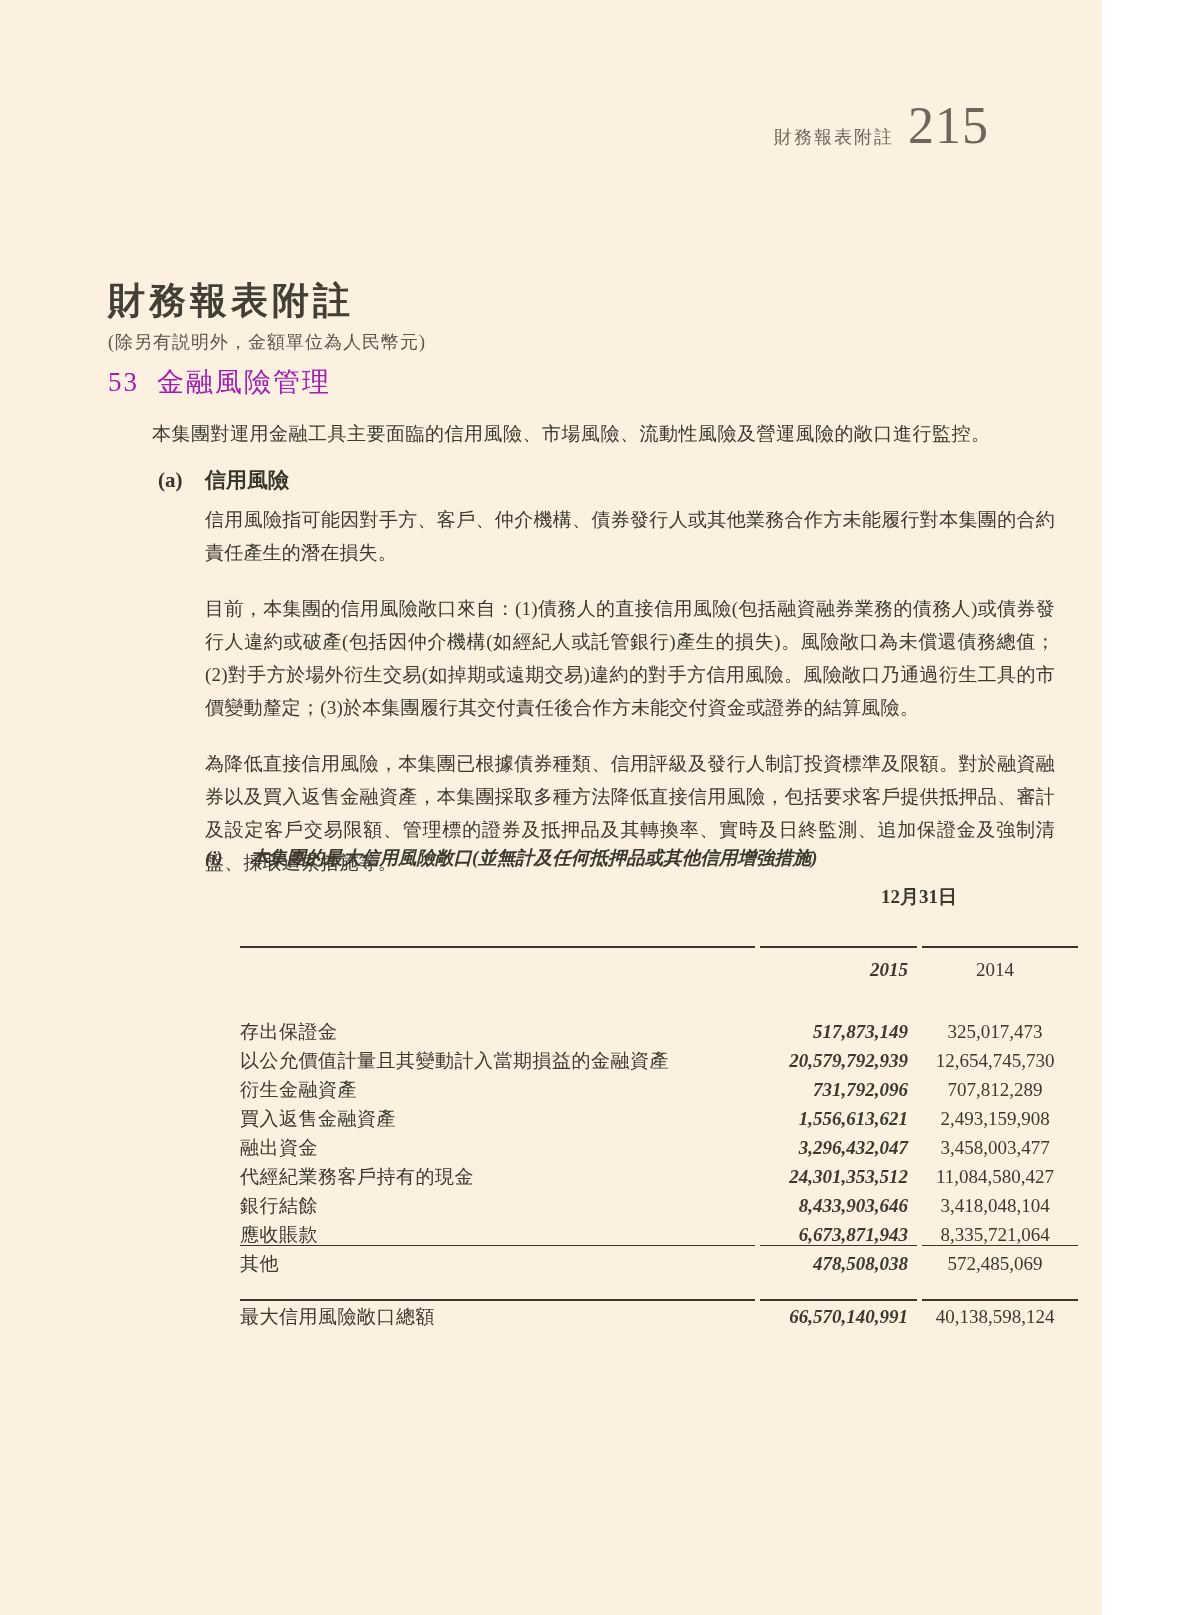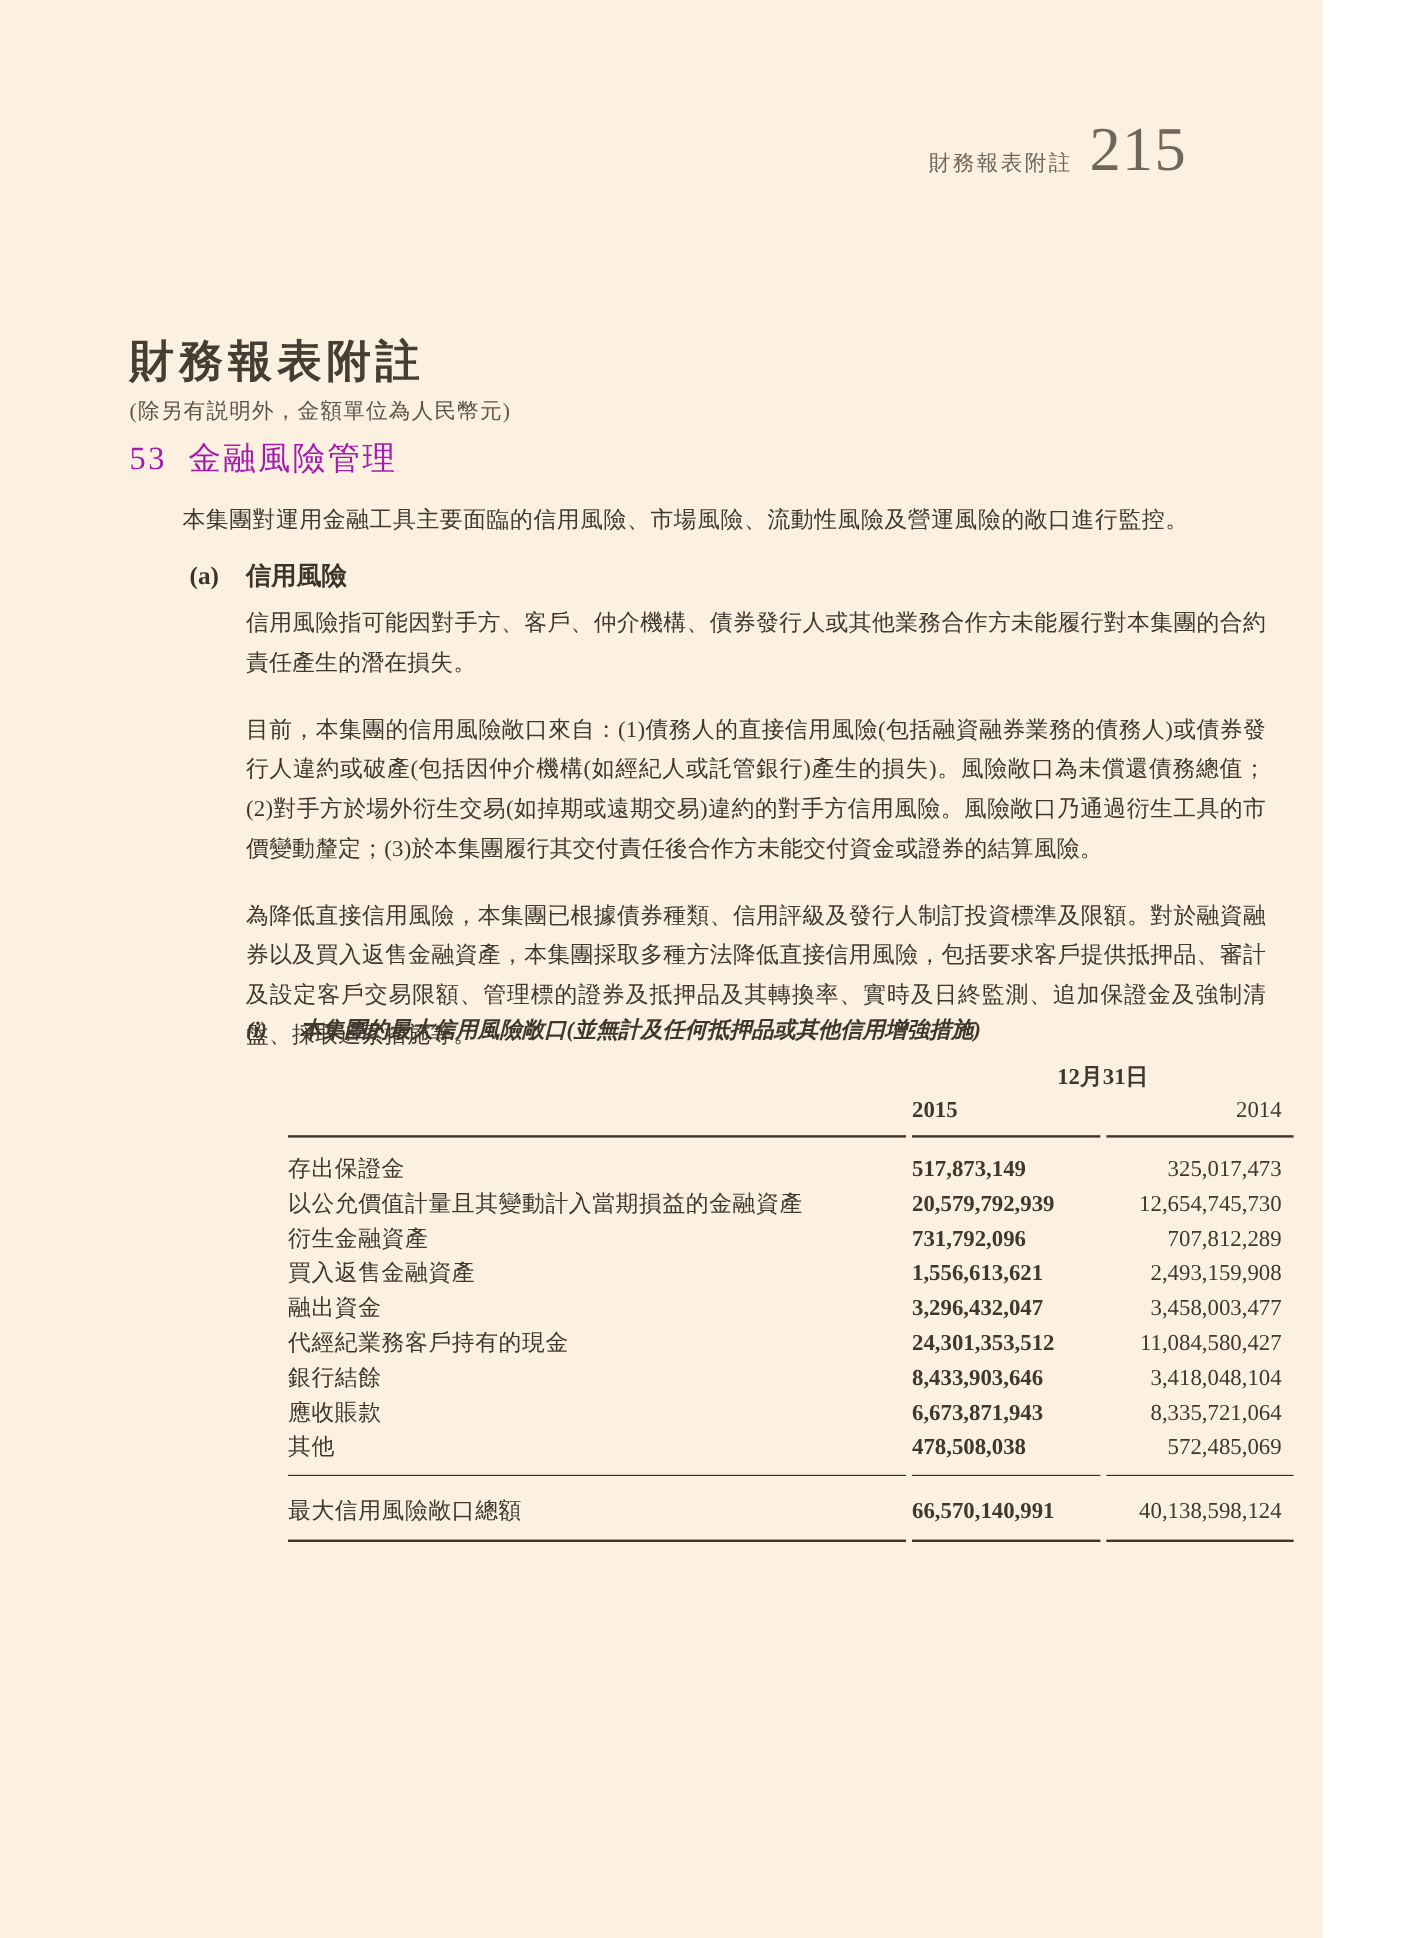--- a/index.html
+++ b/index.html
@@ -65,32 +65,32 @@
   .item-caption .item-label{display:inline-block;width:45px;font-style:italic;}
 
   
   .fin-table{
     position:absolute;left:240px;top:884px;width:838px;
     font-size:19px;
   }
   .t-row{display:flex;align-items:baseline;}
   .t-label{width:515px;flex:none;letter-spacing:0.5px;}
   .t-gap{width:5px;flex:none;}
-  .t-col15{width:157px;flex:none;text-align:left;padding-right:9px;box-sizing:border-box;}
-  .t-col14{width:156px;flex:none;text-align:right;padding-right:10px;box-sizing:border-box;}
+  .t-col15{width:157px;flex:none;text-align:right;padding-right:9px;box-sizing:border-box;font-style:italic;}
+  .t-col14{width:156px;flex:none;text-align:center;padding-right:10px;box-sizing:border-box;margin-top:44px;}
   .t-span-years{width:318px;flex:none;text-align:center;}
   .bold{font-weight:bold;}
   .hdr-row{height:31px;}
   .rule{display:flex;}
   .rule .seg-label{width:515px;flex:none;}
   .rule .seg-15{width:157px;flex:none;}
   .rule .seg-14{width:156px;flex:none;}
   .rule.thick .seg{border-top:2.5px solid #3b352c;}
   .rule.thin  .seg{border-top:1.3px solid #3b352c;}
-  .data-rows{padding-top:13px;}
+  .data-rows{padding-top:29px;}
   .data-rows .t-row{height:29px;}
   .rows-end-pad{height:7px;}
   .total-row{margin-top:16px;height:30px;}
   .total-pad{height:7px;}
 </style>
 </head>
 <body>
 
 <div class="page">
 

